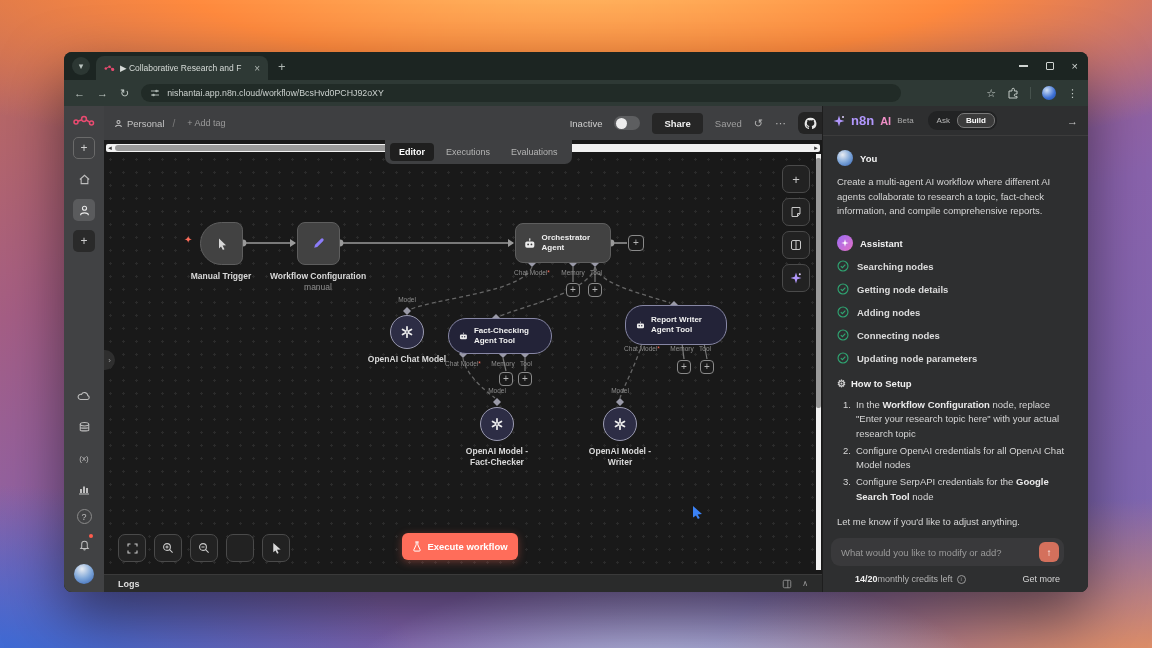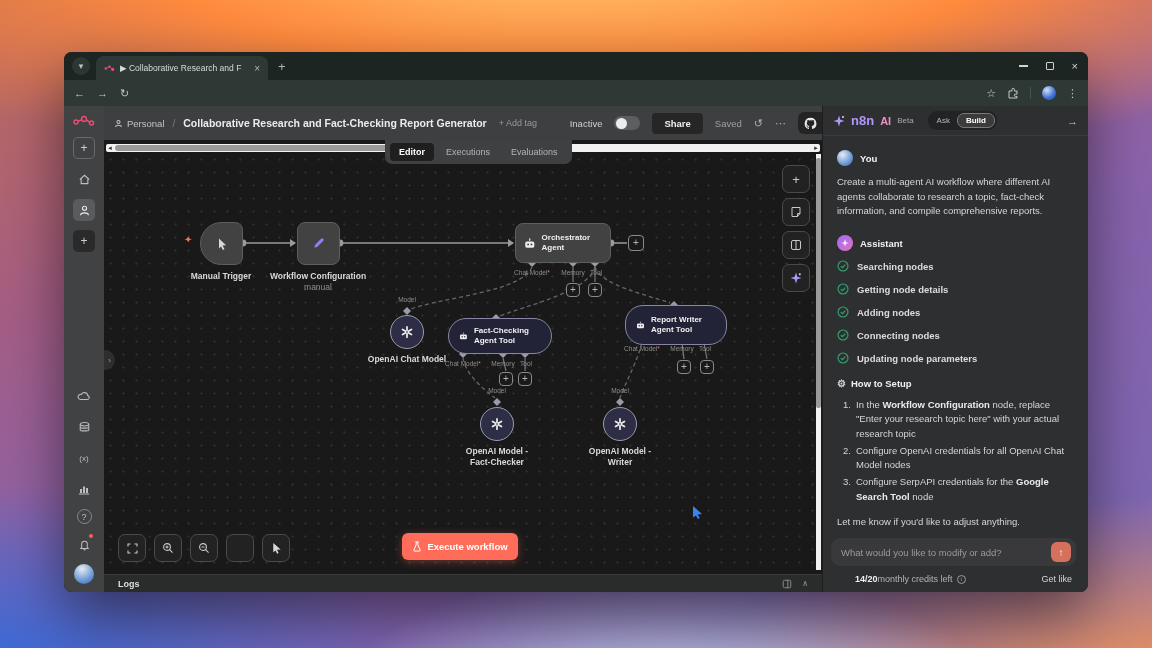--- a/index.html
+++ b/index.html
@@ -127,21 +127,21 @@
   .msgtext{ color:#d6d6d6; font-size:9.5px; line-height:1.55; margin-bottom:16px;}
   .step{ display:flex; align-items:center; gap:8px; margin-bottom:11px;}
   .steptxt{ color:#dcdcdc; font-size:9.5px; font-weight:bold;}
   .setuphead{ display:flex; align-items:center; gap:5px; margin:14px 0 9px 0; color:#f0f0f0; font-size:9.5px; font-weight:bold;}
   .gear{ font-size:10px; color:#d0d0d0;}
   .setupli{ display:flex; margin:0 0 3px 6px;}
   .setupnum{ color:#d6d6d6; font-size:9.5px; width:13px; flex-shrink:0; line-height:1.5;}
   .setuptxt{ color:#d6d6d6; font-size:9.5px; line-height:1.5;}
   .setuptxt b{ color:#eaeaea;}
   .closing{ color:#d6d6d6; font-size:9.5px; margin-top:12px;}
-  .inputarea{ flex-shrink:0; padding:0 12px 6px 8px;}
+  .inputarea{ flex-shrink:0; padding:0 24px 6px 8px;}
   .inputcard{ background:#39393b; border-radius:9px; height:28px; display:flex; align-items:center; padding:0 5px 0 10px;}
   .chatinput{ flex:1; background:transparent; border:none; outline:none; color:#cfcfcf; font-size:9.5px; font-family:"Liberation Sans",sans-serif;}
   .chatinput::placeholder{ color:#9a9a9a;}
   .sendbtn{ width:20px;height:20px;border-radius:6px; background:#d4705c; color:#fff; font-size:10px;
             display:flex;align-items:center;justify-content:center;}
   .credits{ display:flex; align-items:center; padding:8px 4px 2px 4px;margin-left:20px;}
   .cstrong{ color:#f0f0f0; font-size:9px; font-weight:bold;}
   .crest{ color:#b3b3b3; font-size:9px;}
   .infoi{ width:9px;height:9px;border:1px solid #9a9a9a;border-radius:50%; color:#9a9a9a; font-size:6px; line-height:7px;
           text-align:center; margin-left:4px;}
@@ -171,20 +171,28 @@
       <span class="wc-min"></span>
       <span class="wc-max"></span>
       <span class="wc-x">×</span>
     </div>
   </div>
 
   <div class="toolbar">
     <span class="navic">←</span>
     <span class="navic">→</span>
     <span class="navic">↻</span>
+    <div class="omni">
+      <svg width="10" height="10" viewBox="0 0 10 10">
+        <path d="M1 3 H9 M1 7 H9" stroke="#aab3af" stroke-width="1"></path>
+        <circle cx="6.5" cy="3" r="1.3" fill="#aab3af"></circle>
+          <circle cx="3.5" cy="7" r="1.3" fill="#aab3af"></circle>
+      </svg>
+      <span class="urltext">nishantai.app.n8n.cloud/workflow/BcsHvd0PCHJ92oXY</span>
+    </div>
     <div class="tbright">
       <span class="navic">☆</span>
       <svg width="12" height="12" viewBox="0 0 12 12">
         <path d="M2 4 H5 V2.5 A1.2 1.2 0 0 1 7.4 2.5 V4 H10 V7 H8.5 A1.2 1.2 0 0 0 8.5 9.4 H10 V11 H2 Z" fill="none" stroke="#c3cbc7" stroke-width="1"></path>
       </svg>
       <span class="divider"></span>
       <span class="avatar-chrome"></span>
       <span class="navic">⋮</span>
     </div>
   </div>
@@ -254,21 +262,20 @@
     <div class="main">
       <div class="apphead">
         <span class="crumb">
           <svg width="9" height="9" viewBox="0 0 14 14">
               <circle cx="7" cy="4.6" r="2.4" fill="none" stroke="#c3c3c3" stroke-width="1.6"></circle>
               <path d="M2.6 12.5 C2.6 9 11.4 9 11.4 12.5" fill="none" stroke="#c3c3c3" stroke-width="1.6"></path>
             </svg>
           <span>Personal</span>
         </span>
         <span class="slash">/</span>
-        <span class="wftitle">Collaborative Research and Fact-Checking Report Generator</span>
         <span class="addtag">+ Add tag</span>
         <div class="headright">
           <span class="inactive">Inactive</span>
           <div class="toggle">
               <div class="knob"></div>
             </div>
           <span class="sharebtn">Share</span>
           <span class="savedtxt">Saved</span>
           <span class="hicon">↺</span>
           <span class="hicon">⋯</span>
@@ -626,18 +633,18 @@
         <div class="inputcard">
           <input class="chatinput" placeholder="What would you like to modify or add?" style="">
           <div class="sendbtn">
               <span>↑</span>
             </div>
         </div>
         <div class="credits">
           <span class="cstrong">14/20</span>
           <span class="crest"> monthly credits left</span>
           <span class="infoi">i</span>
-          <span class="getmore">Get like</span>
+          <span class="getmore">Get more</span>
         </div>
       </div>
     </div>
   </div>
 </div>
 
 </body></html>

